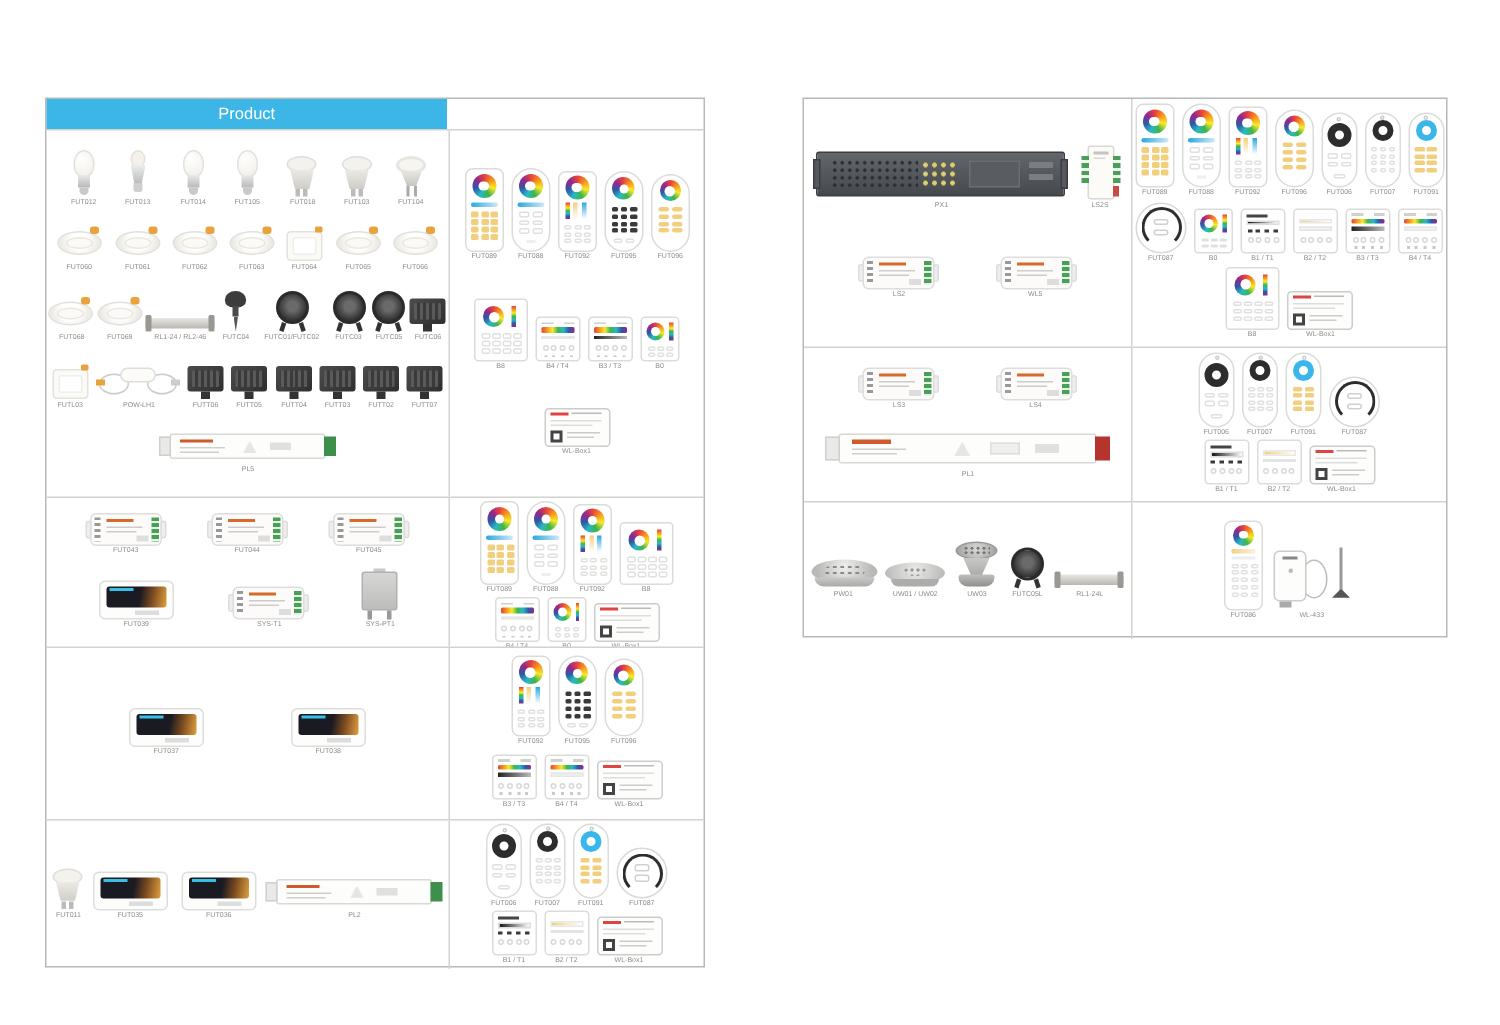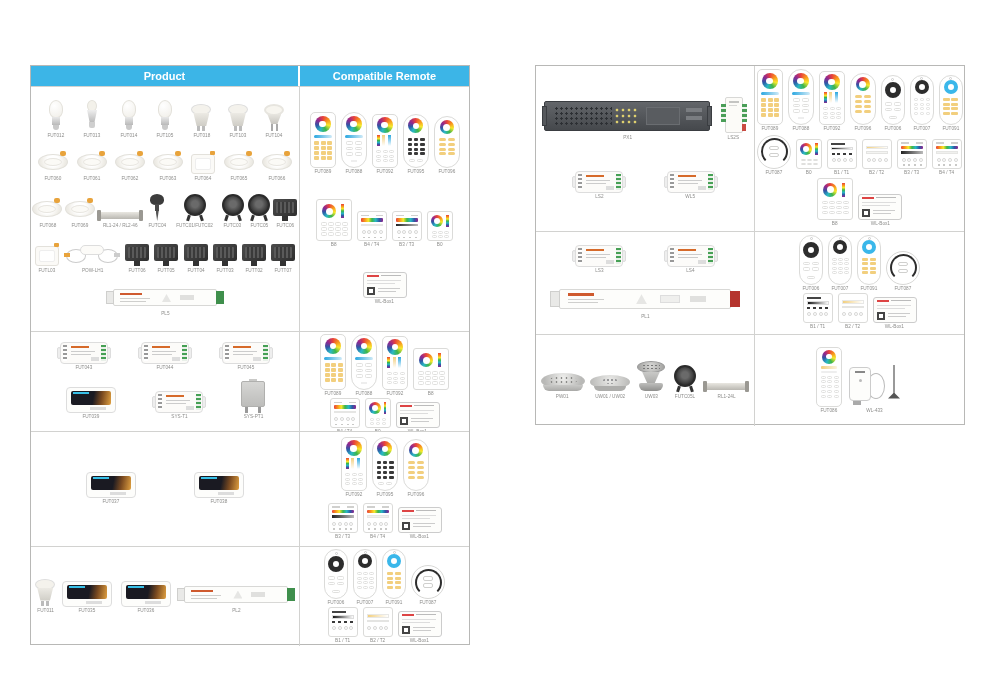--- a/index.html
+++ b/index.html
@@ -5,21 +5,21 @@
   *{box-sizing:border-box;margin:0;padding:0}
   body{background:#fff}
   .sheet{position:relative;width:1000px;height:683px;background:#fff;overflow:hidden;
          font-family:"Liberation Sans",sans-serif}
   .title{position:absolute;left:112px;top:31px;font-size:20px;font-weight:bold;
          color:#29abe2;letter-spacing:.3px;white-space:nowrap}
   .table{position:absolute;border:1px solid #b8b8b6;background:#fff;display:flex;flex-direction:column}
   .left{left:30px;top:65px;width:440px;height:580px}
   .right{left:535px;top:65px;width:430px;height:360px}
   .thead{display:flex;height:20px;flex:none}
-  .hcell{background:#3cb5e7;color:#fff;font-size:11px;font-weight:bold;
+  .hcell{background:#3cb5e7;color:#fff;font-size:11px;font-weight:normal;
          display:flex;align-items:center;justify-content:center}
   .left .hcell.cp{width:269px;flex:none;border-right:2px solid #fff}
   .hcell.cr{flex:1}
   .trow{display:flex;border-top:1px solid #d2d2d0;overflow:hidden}
   .right .trow:first-child{border-top:none}
   .cell{display:flex;flex-direction:column;justify-content:space-evenly;padding:2px 1px;overflow:hidden}
   .cellp{flex:none;border-right:1px solid #d2d2d0}
   .left .cellp{width:269px}
   .right .cellp{width:219px}
   .cellr{flex:1}
@@ -31,21 +31,20 @@
        transform:scale(.78);transform-origin:center top}
 </style>
 </head>
 <body>
 
 <div class="sheet">
 
   <div class="table left">
     <div class="thead">
       <div class="hcell cp">Product</div>
-      <div class="hcell cr">Compatible Remote</div>
     </div>
     <div id="left-rows">
         <div class="trow" style="height: 245px;">
           <div class="cell cellp">
             <div class="line">
               <div class="item">
                 <div class="icon" style="width: 18px; height: 32px;">
                   <div style="position:absolute;left:2px;top:0;width:14px;height:18px;background:radial-gradient(circle at 35% 30%,#fff,#f0eee8);border:1px solid #e3e1da;border-radius:50% 50% 42% 42%"></div>
                   <div style="position:absolute;left:5px;top:17px;width:8px;height:8px;background:linear-gradient(#e8e8e8,#b9b9b9)"></div>
                   <div style="position:absolute;left:6px;top:25px;width:6px;height:5px;background:#c9c9c9;border-radius:0 0 3px 3px"></div>

